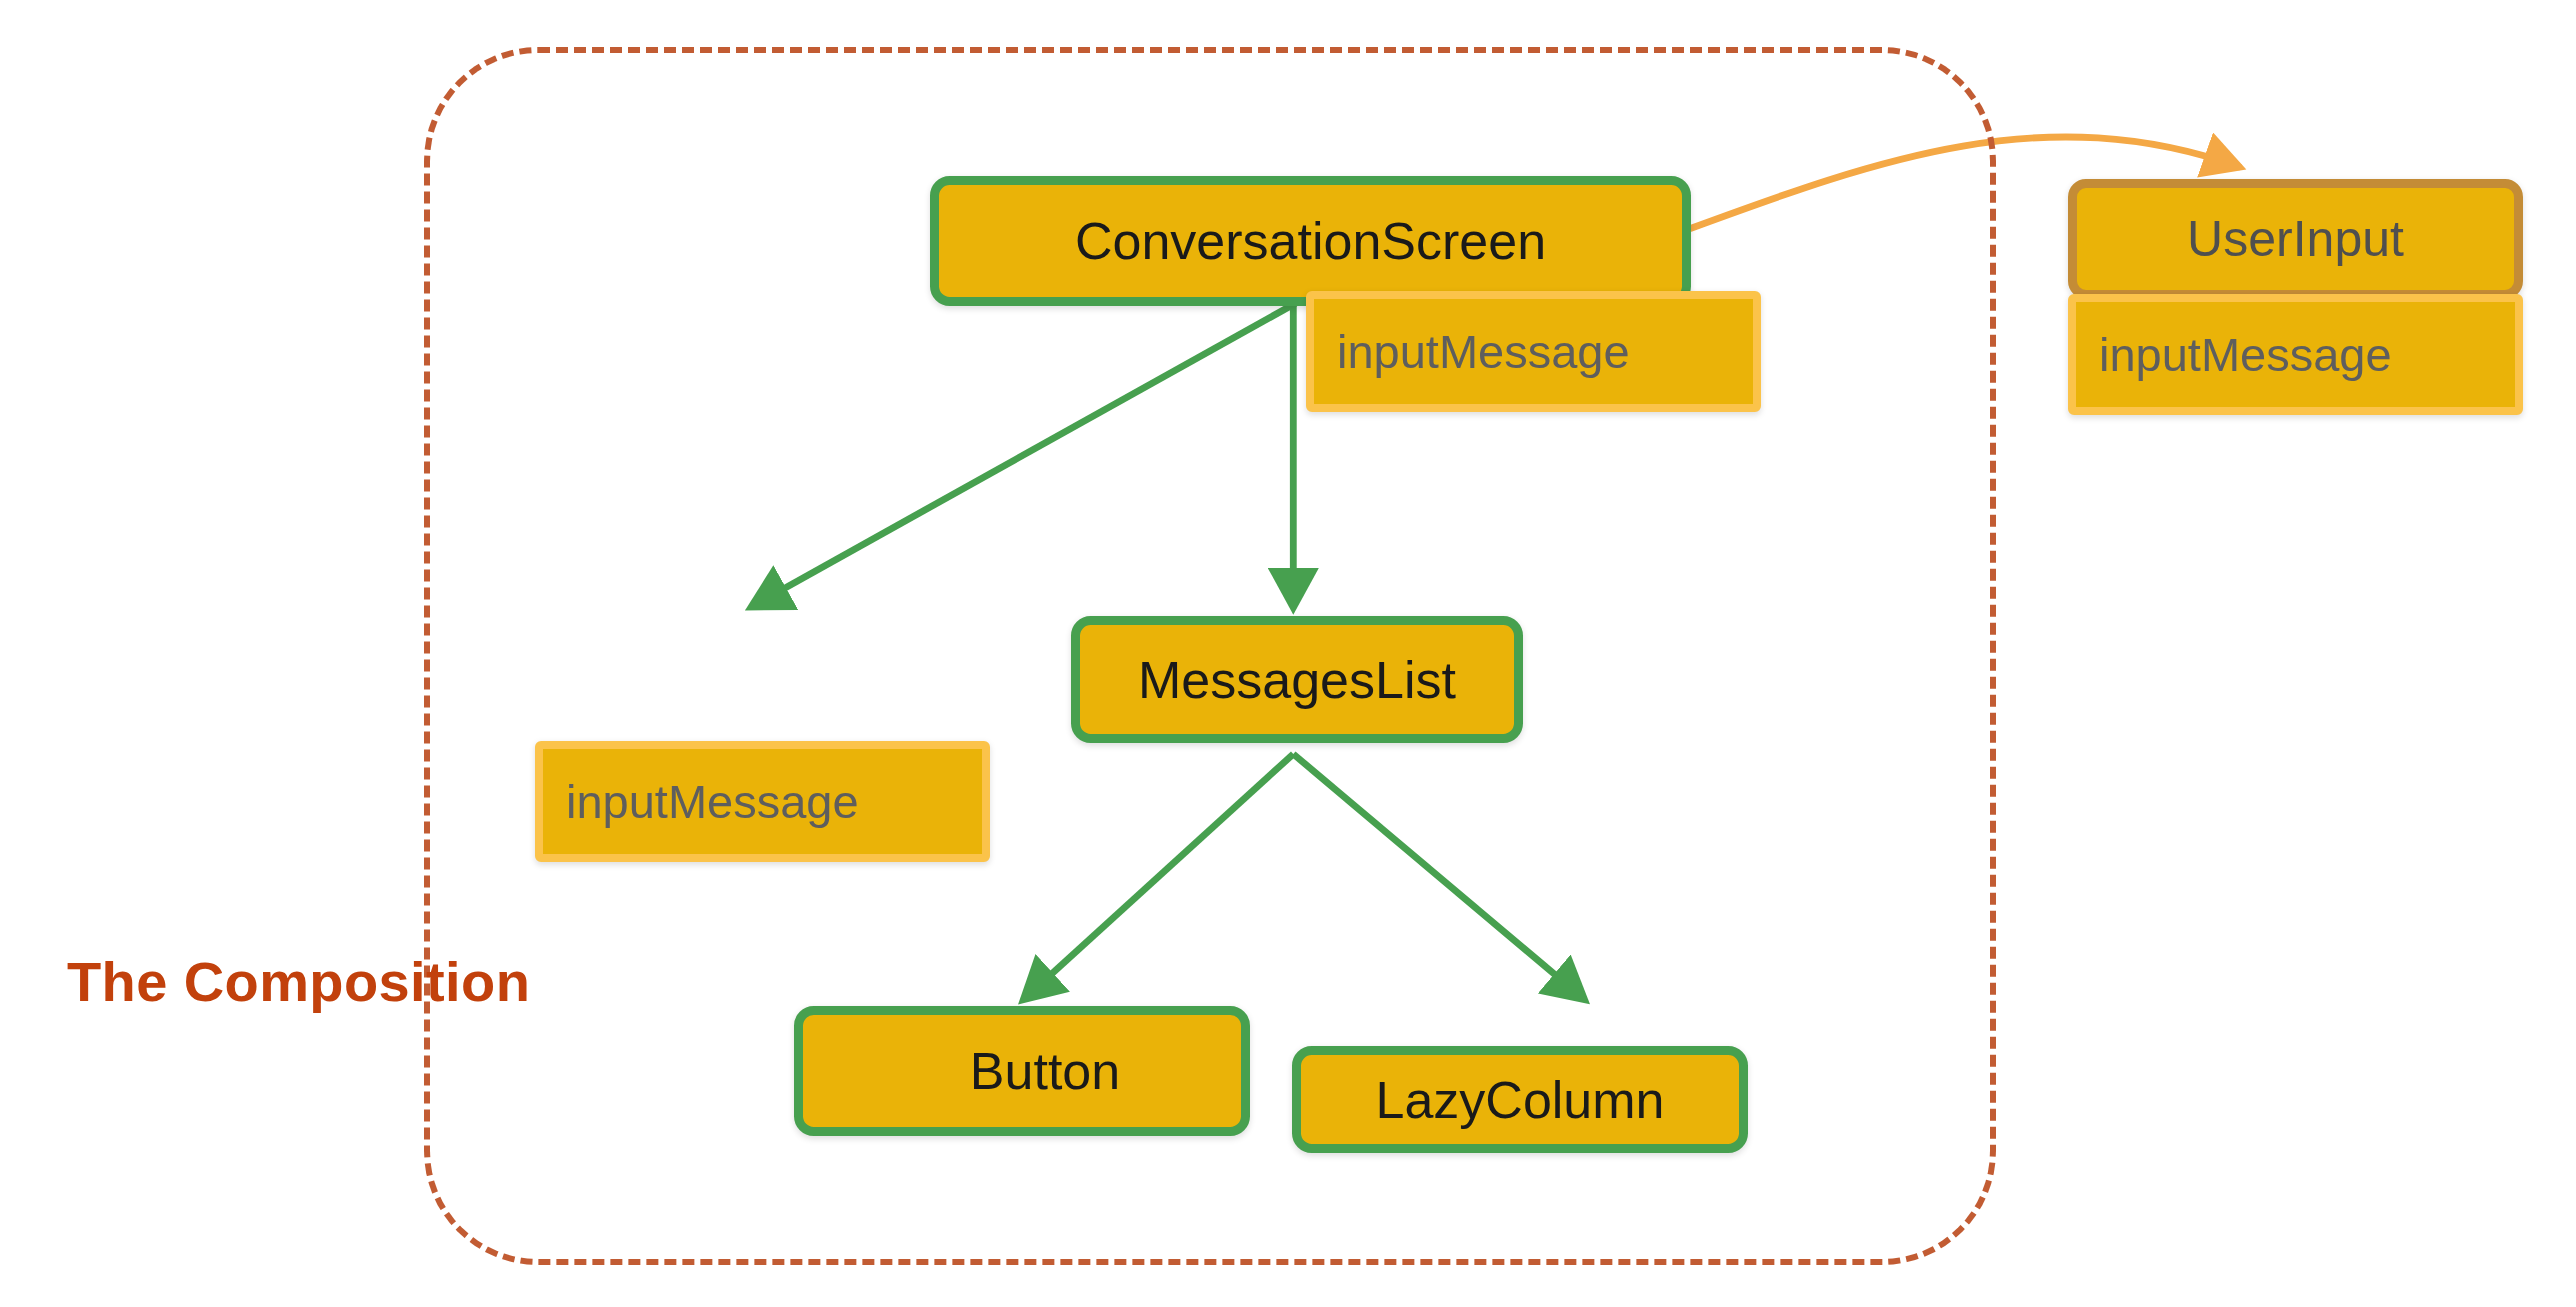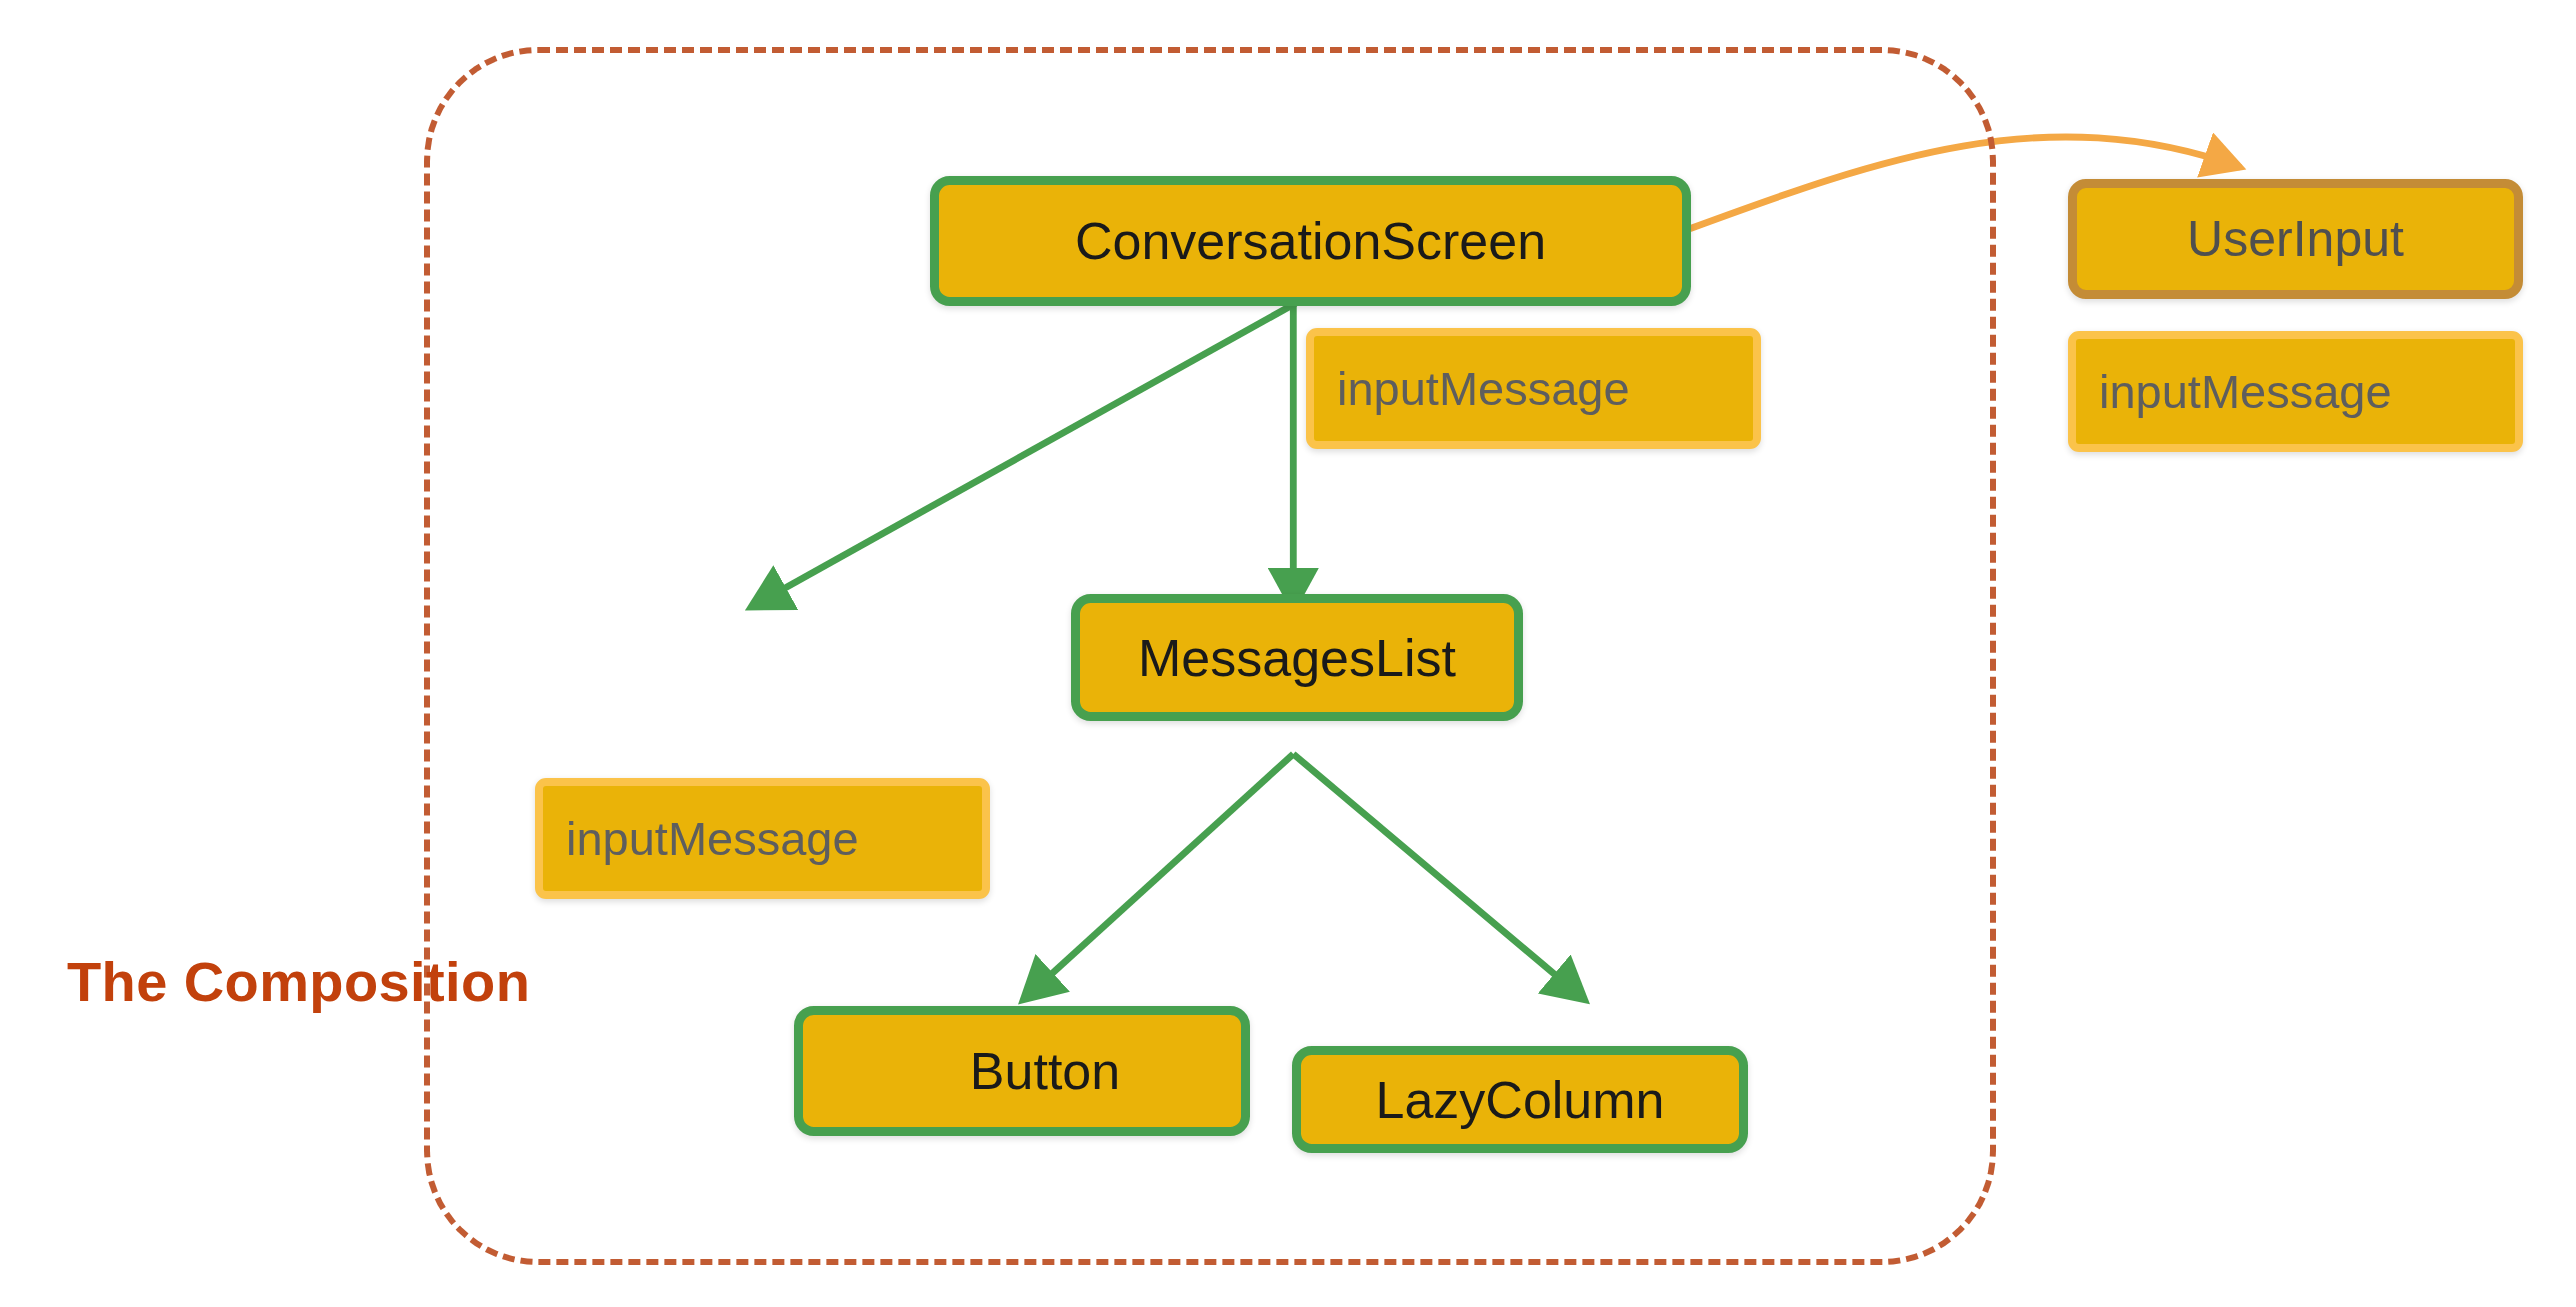--- a/index.html
+++ b/index.html
@@ -52,23 +52,22 @@
   }
   .node.composable .label {
     color: #1a1a1a;
     font-size: 52px;
   }
 
   
   .node.state {
     border-color: #fbc34a;
     border-width: 8.3px;
-    border-radius: 11px;
+    border-radius: 6px;
     z-index: 7;
-    margin-top: 37px;
   }
   .node.state .label {
     color: #5e5e5e;
     font-size: 47px;
     width: 100%;
     padding-left: 23px;
     box-sizing: border-box;
     text-align: left;
   }
 
@@ -145,21 +144,21 @@
 
   <div class="node state" style="left:1306px; top:291px; width:455px; height:121px;">
     <span class="label">inputMessage</span>
   </div>
 
 
   <div class="node state" style="left:535px; top:741px; width:455px; height:121px;">
     <span class="label">inputMessage</span>
   </div>
 
-  <div class="node composable" style="left:1071px; top:594px; width:452px; height:127px;">
+  <div class="node composable" style="left:1071px; top:616px; width:452px; height:127px;">
     <span class="label">MessagesList</span>
   </div>
 
   <div class="node composable" style="left:794px; top:1006px; width:456px; height:130px;padding-left:46px;">
     <span class="label">Button</span>
   </div>
 
   <div class="node composable" style="left:1292px; top:1006px; width:456px; height:107px;margin-top:40px;">
     <span class="label">LazyColumn</span>
   </div>

